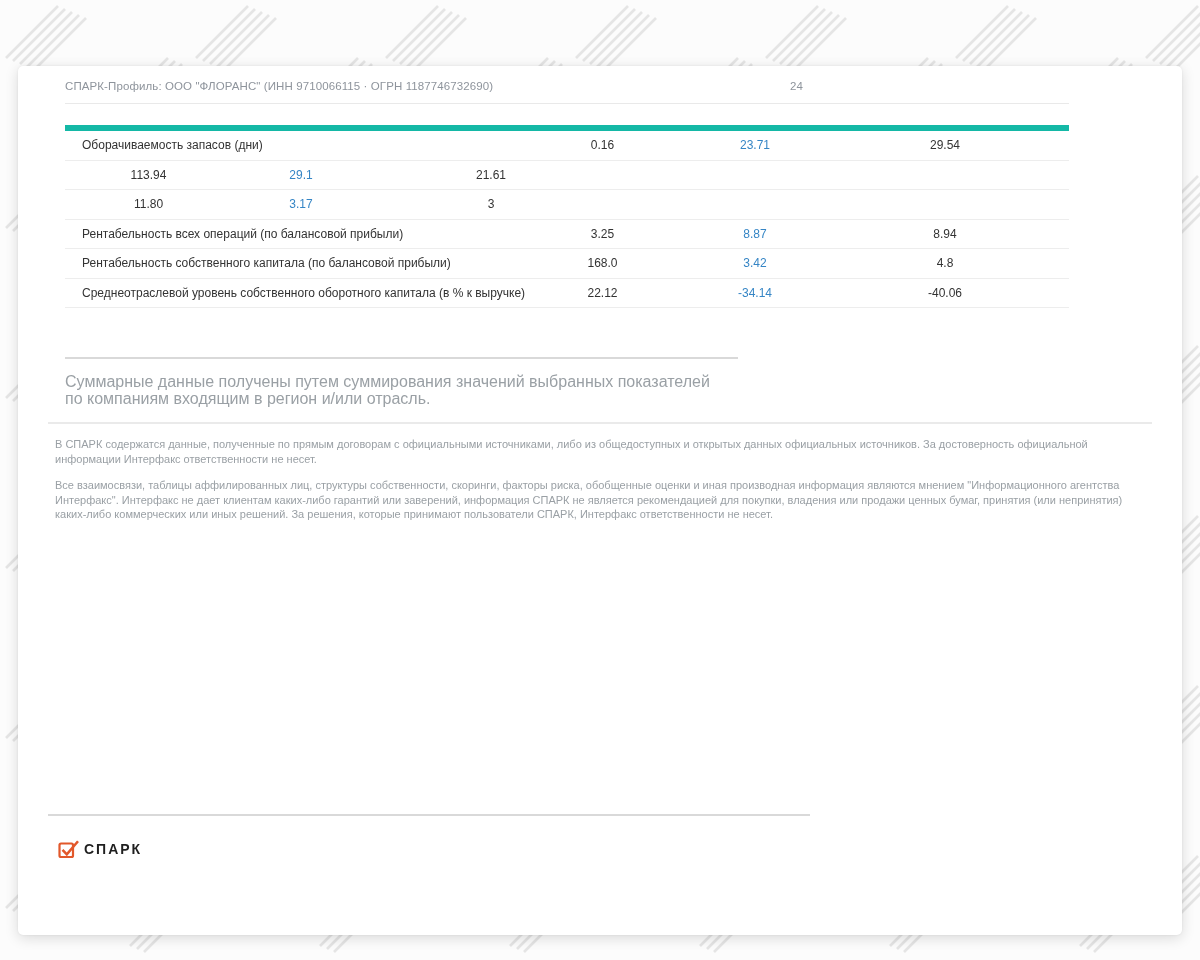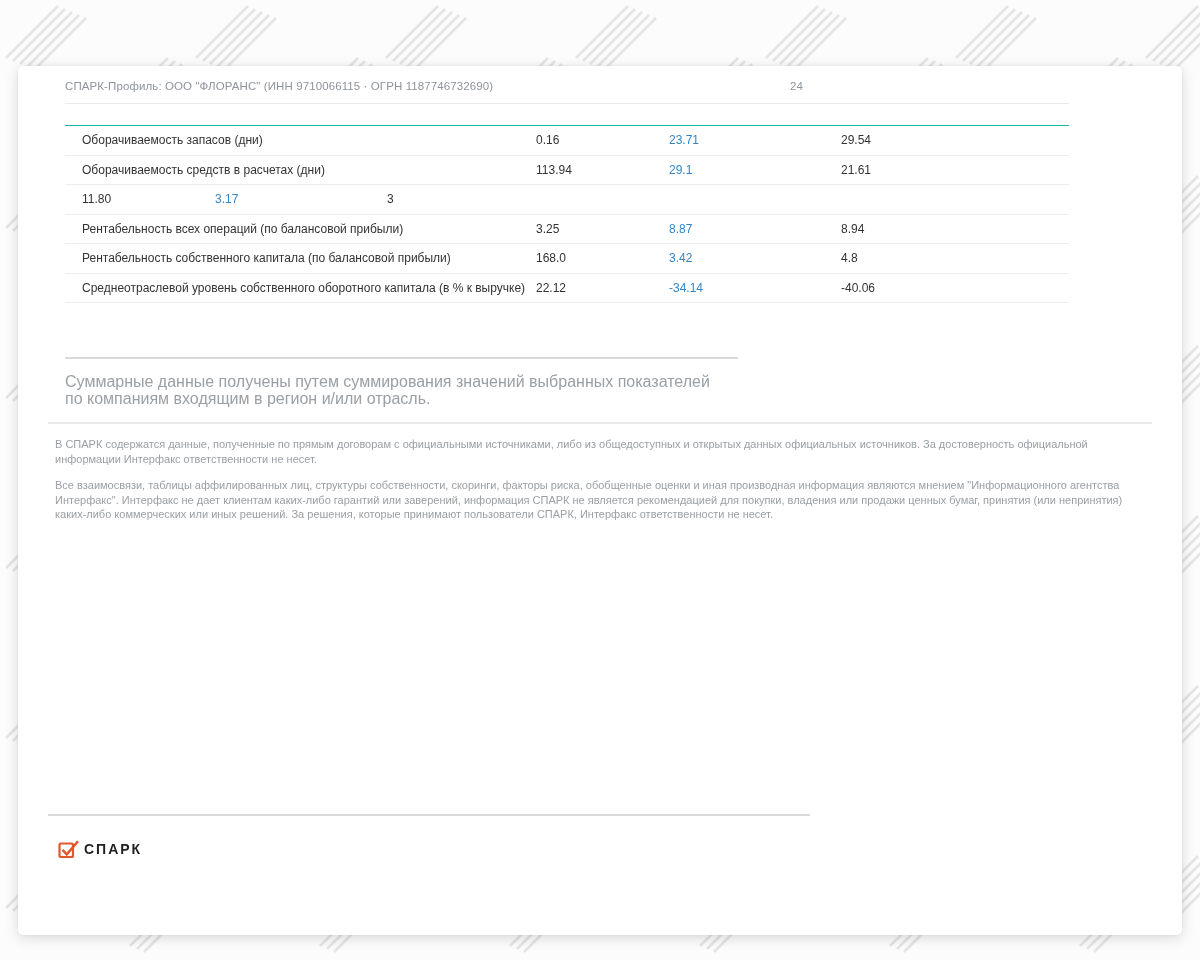--- a/index.html
+++ b/index.html
@@ -26,30 +26,30 @@
   .header{
     position:absolute;top:14px;left:47px;right:47px;height:16px;
     font-size:11.5px;color:#8e949c;letter-spacing:.1px;
   }
   .header .pagenum{position:absolute;left:725px;top:0;}
   .header-divider{
     position:absolute;top:37px;left:47px;width:1004px;height:1px;background:#e9e9e9;
   }
   .metrics-table{
     position:absolute;top:59px;left:47px;width:1004px;
-    border-top:1px solid #14b8a6;
+    border-top:6px solid #14b8a6;
   }
   .trow{
     display:flex;align-items:center;height:29.5px;
     border-bottom:1px solid #ededed;
     padding-left:17px;padding-right:20px;
     font-size:12px;color:var(--dark-text);
   }
   .tlabel{flex:1;white-space:nowrap;overflow:hidden;}
-  .tval{text-align:left;white-space:nowrap;}
+  .tval{text-align:center;white-space:nowrap;}
   .tval.v1{width:133px;}
   .tval.v2{width:172px;color:var(--blue);}
   .tval.v3{width:208px;}
   .mid-divider{
     position:absolute;top:291px;left:47px;width:673px;height:2px;background:#d9d9d9;
   }
   .note{
     position:absolute;top:307px;left:47px;width:648px;
     font-size:16px;line-height:17px;color:var(--gray-text);
   }
@@ -100,21 +100,20 @@
   <div class="header-divider"></div>
 
   <div class="metrics-table" id="metrics-table">
       <div class="trow">
       <span class="tlabel">Оборачиваемость запасов (дни)</span>
       <span class="tval v1">0.16</span>
       <span class="tval v2">23.71</span>
       <span class="tval v3">29.54</span>
     </div>
       <div class="trow">
-      <span class="tlabel">Оборачиваемость средств в расчетах (дни)</span>
       <span class="tval v1">113.94</span>
       <span class="tval v2">29.1</span>
       <span class="tval v3">21.61</span>
     </div>
       <div class="trow">
       <span class="tval v1">11.80</span>
       <span class="tval v2">3.17</span>
       <span class="tval v3">3</span>
     </div>
       <div class="trow">

